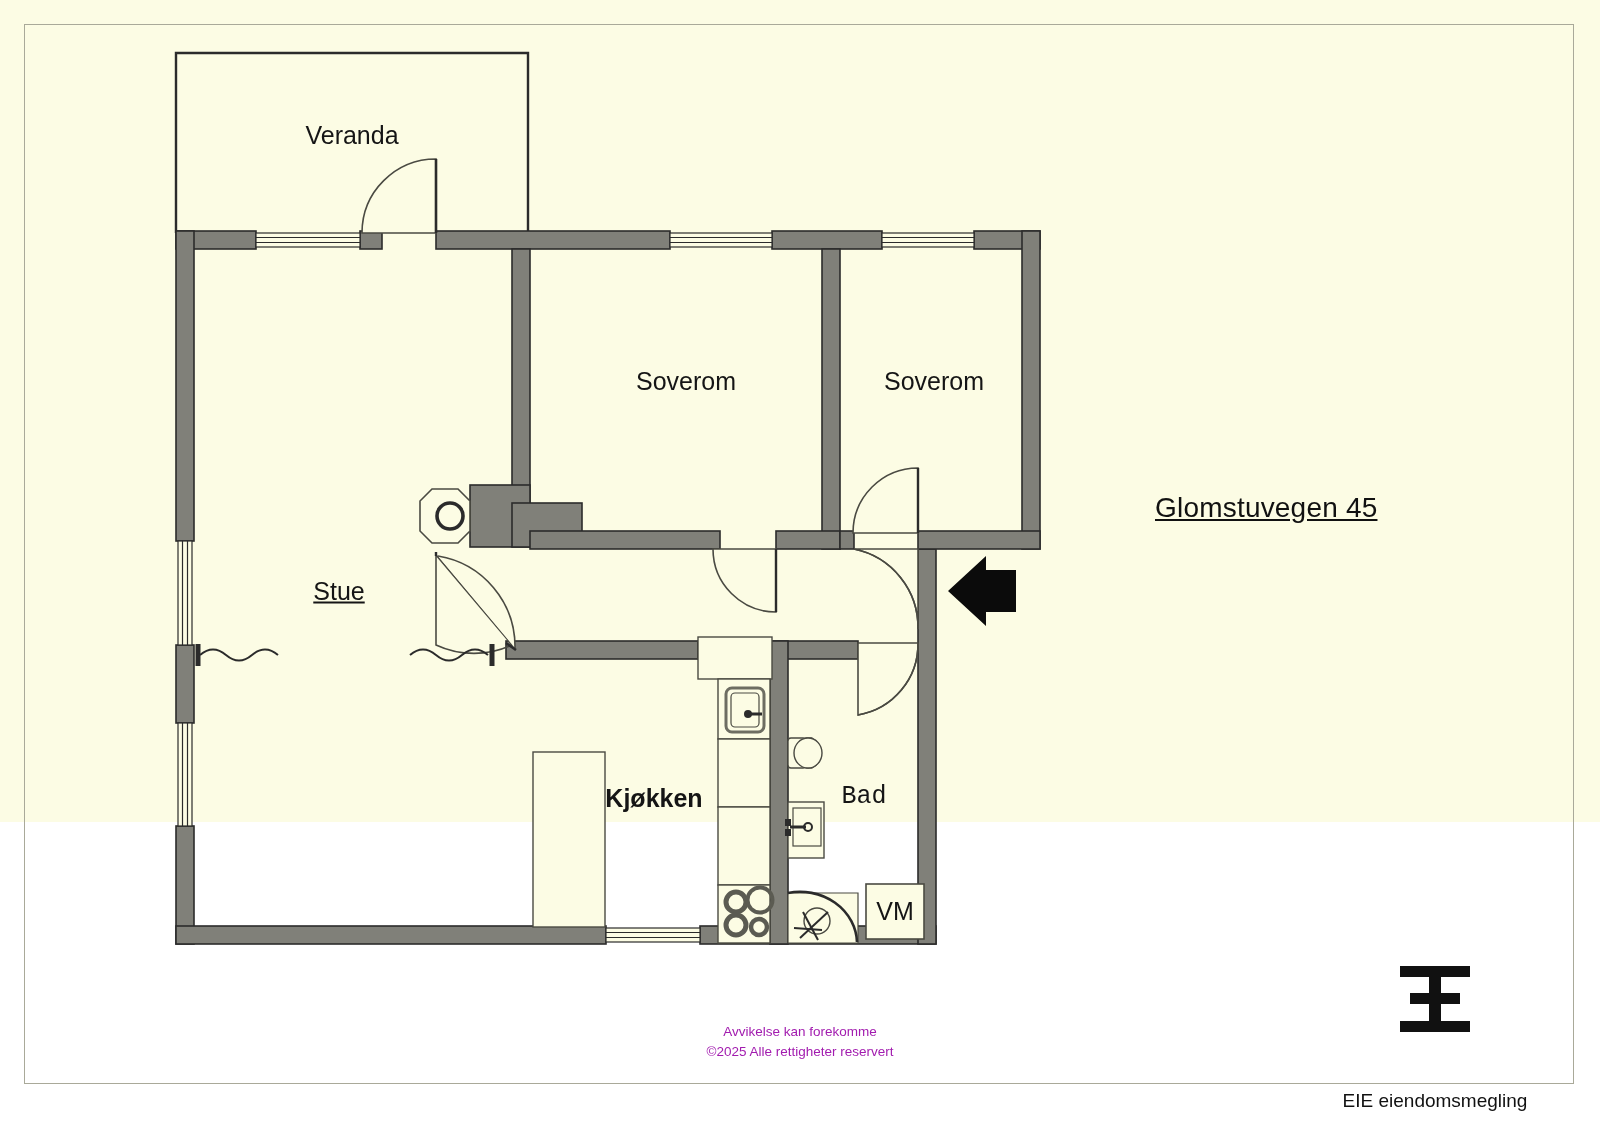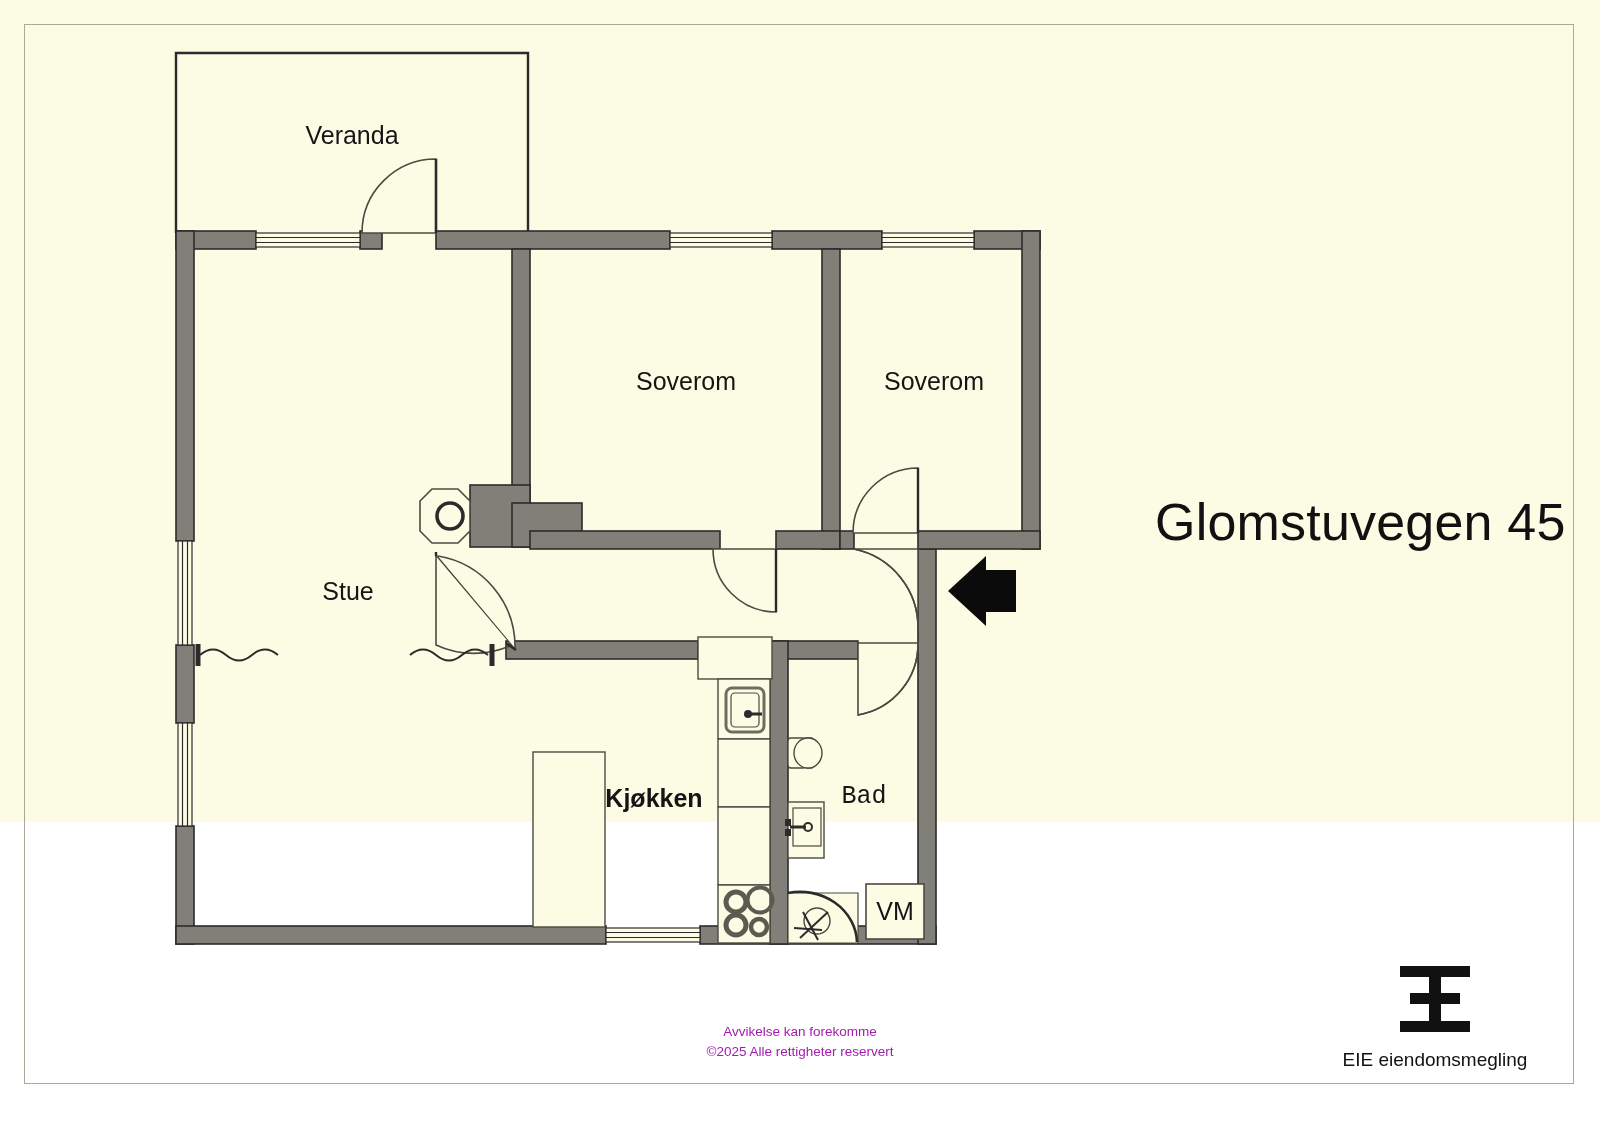--- a/index.html
+++ b/index.html
@@ -31,24 +31,25 @@
   }
   #plan-svg {
     position: absolute;
     left: 0;
     top: 0;
   }
   .title {
     position: absolute;
     left: 1155px;
     top: 492px;
-    font-size: 52px;
+    font-size: 28px;
     color: #111111;
     letter-spacing: 0.2px;
     white-space: nowrap;
+    text-decoration: underline;
   }
   .roomlabel {
     position: absolute;
     font-size: 25px;
     color: #151515;
     white-space: nowrap;
     transform: translate(-50%, -50%);
   }
   .vm-label {
     position: absolute;
@@ -77,20 +78,21 @@
   }
   #logo-mark {
     margin: 0 auto 9px auto;
     width: 78px;
     height: 74px;
   }
   #logo-text {
     font-size: 19px;
     color: #111111;
     white-space: nowrap;
+    margin-top: 41px;
   }
 </style>
 </head>
 <body>
 
 <div id="page">
 
   <div id="frame"></div>
 
   <svg id="plan-svg" width="1600" height="1132" viewBox="0 0 1600 1132">
@@ -278,21 +280,21 @@
 
     <g>
       <path d="M1016 570 L1016 612 L986 612 L986 626 L948 591 L986 556 L986 570 Z" fill="#0b0b0b"></path>
     </g>
 
   </svg>
 
   <div class="roomlabel" style="left:352px; top:135px;">Veranda</div>
   <div class="roomlabel" style="left:686px; top:381px;">Soverom</div>
   <div class="roomlabel" style="left:934px; top:381px;">Soverom</div>
-  <div class="roomlabel" style="left:348px; top:591px;">Stue</div>
+  <div class="roomlabel" style="left:339px; top:591px;text-decoration:underline;">Stue</div>
   <div class="roomlabel" style="left:654px; top:798px;font-weight:bold;">Kjøkken</div>
   <div class="roomlabel" style="left:864px; top:796px;font-family:Liberation Mono, monospace;">Bad</div>
 
   <div class="vm-label" style="left:895px; top:911px;">VM</div>
 
   <div class="title">Glomstuvegen 45</div>
 
   <div class="footer">
     <div>Avvikelse kan forekomme</div>
     <div>©2025 Alle rettigheter reservert</div>

